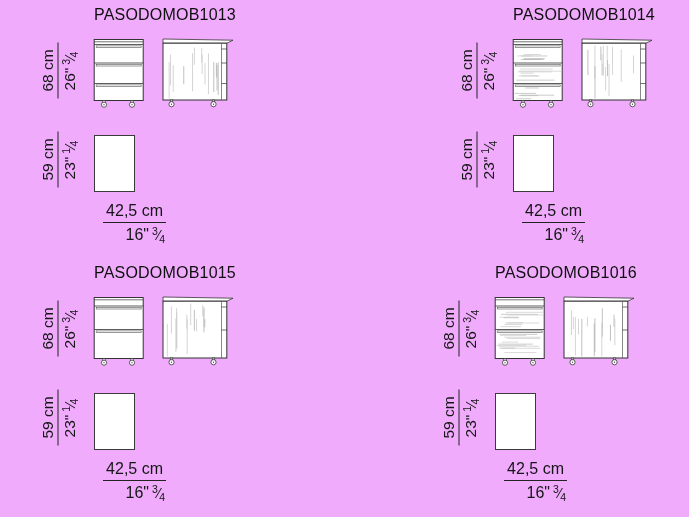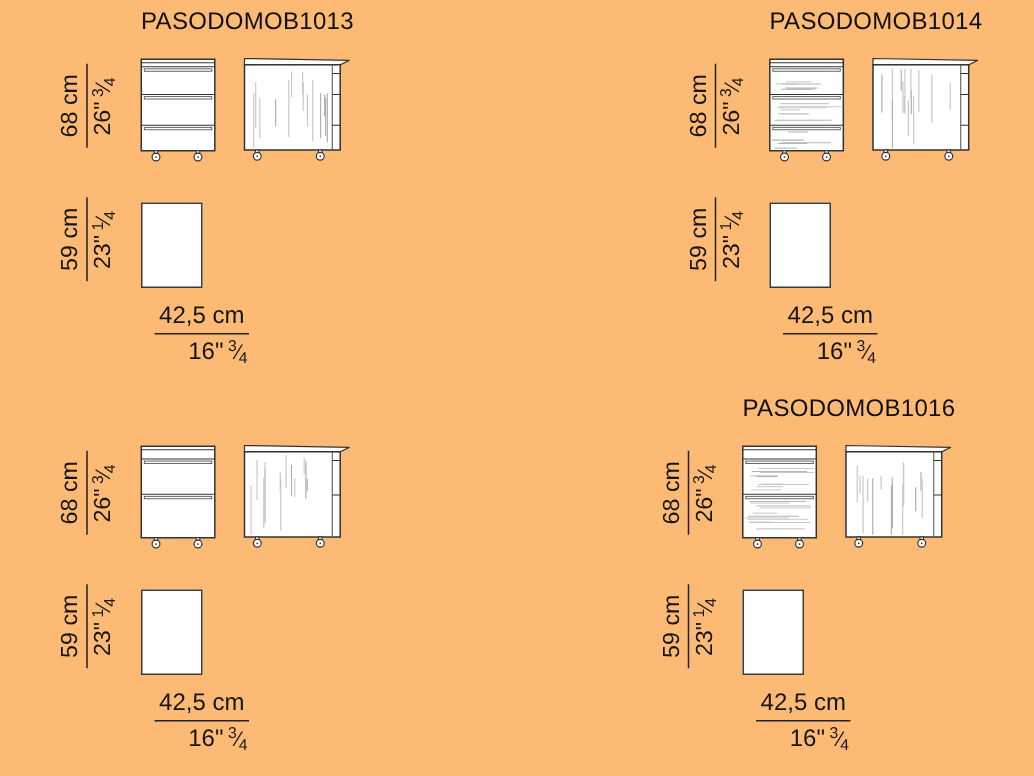--- a/index.html
+++ b/index.html
@@ -1,17 +1,17 @@
 <!DOCTYPE html>
 <html><head>
 <meta charset="utf-8">
 <style>
   html,body{margin:0;padding:0;background:#fff;}
   .sheet{
-    position:relative;width:689px;height:517px;background:#fdba74;overflow:hidden;
+    position:relative;width:689px;height:517px;background:#f0abfc;overflow:hidden;
     font-family:"Liberation Sans",sans-serif;color:#111;
   }
   .unit{position:absolute;width:345px;height:258px;}
   .title{
     position:absolute;left:0;top:6px;width:330px;text-align:center;
     font-size:16px;letter-spacing:.2px;color:#0f0f0f;white-space:nowrap;
   }
   .vdim{
     position:absolute;width:56px;transform:rotate(-90deg);
     text-align:center;font-size:15.5px;line-height:19px;white-space:nowrap;color:#151515;
@@ -170,20 +170,21 @@
       <div class="den"><span>23"</span><span class="frac"><sup>1</sup><span class="sl">⁄</span><sub>4</sub></span></div>
     </div>
     <div class="toprect"></div>
     <div class="wdim">
       <div class="num">42,5 cm</div>
       <div class="den"><span>16"</span><span class="frac"><sup>3</sup><span class="sl">⁄</span><sub>4</sub></span></div>
     </div>
   </div>
 
   <div class="unit" style="left:0;top:258px">
+    <div class="title">PASODOMOB1015</div>
     <div class="vdim vdim-h">
       <div class="num">68 cm</div>
       <div class="den"><span>26"</span><span class="frac"><sup>3</sup><span class="sl">⁄</span><sub>4</sub></span></div>
     </div>
     <svg class="front" width="52" height="70" viewBox="0 0 52 70">
         <rect x="1.2" y="1.5" width="49" height="61" fill="#fff" stroke="#333333" stroke-width="1"></rect>
         <line x1="1.2" y1="3.8" x2="50.2" y2="3.8" stroke="#333333" stroke-width="0.7"></line>
         <line x1="1.2" y1="10" x2="50.2" y2="10" stroke="#333333" stroke-width="0.8"></line>
         <rect x="3.2" y="11.4" width="45" height="1.6" fill="none" stroke="#555" stroke-width="0.6"></rect>
         <line x1="1.2" y1="33.5" x2="50.2" y2="33.5" stroke="#333333" stroke-width="0.8"></line>

